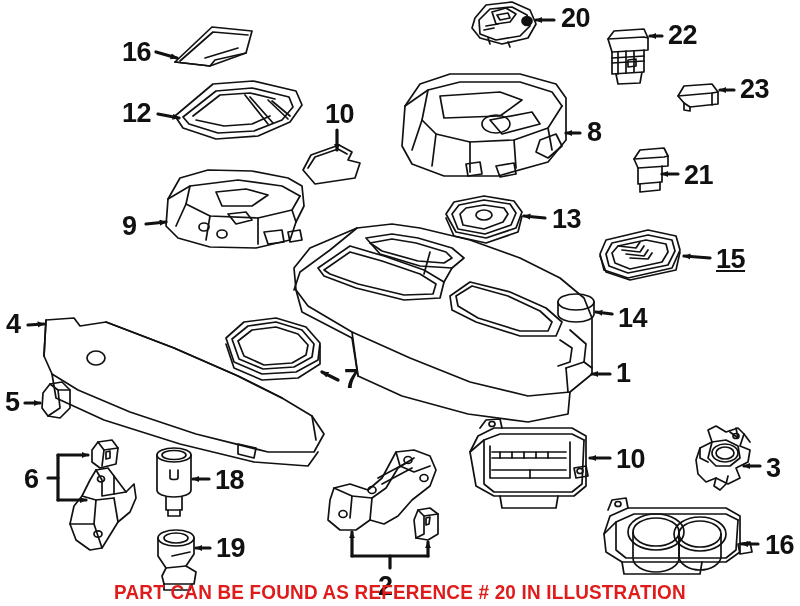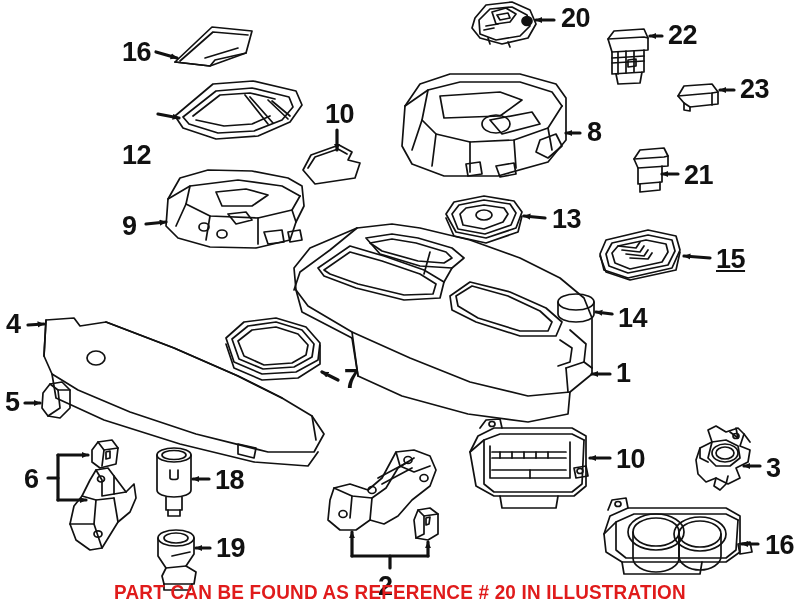--- a/index.html
+++ b/index.html
@@ -406,21 +406,21 @@
   <div class="callout" style="left:378px;top:573px;">2</div>
   <div class="callout" style="left:766px;top:455px;">3</div>
   <div class="callout" style="left:6px;top:311px;">4</div>
   <div class="callout" style="left:5px;top:389px;">5</div>
   <div class="callout" style="left:24px;top:466px;">6</div>
   <div class="callout" style="left:344px;top:366px;">7</div>
   <div class="callout" style="left:587px;top:119px;">8</div>
   <div class="callout" style="left:122px;top:213px;">9</div>
   <div class="callout" style="left:325px;top:101px;text-align:right;">10</div>
   <div class="callout" style="left:122px;top:39px;">16</div>
-  <div class="callout" style="left:122px;top:100px;margin-top:42px;">12</div>
+  <div class="callout" style="left:122px;top:100px;">12</div>
   <div class="callout" style="left:552px;top:206px;">13</div>
   <div class="callout" style="left:618px;top:305px;">14</div>
   <div class="callout" style="left:716px;top:246px;text-decoration:underline;">15</div>
   <div class="callout" style="left:765px;top:532px;">16</div>
   <div class="callout" style="left:616px;top:446px;">10</div>
   <div class="callout" style="left:215px;top:467px;">18</div>
   <div class="callout" style="left:216px;top:535px;text-align:right;">19</div>
   <div class="callout" style="left:561px;top:5px;">20</div>
   <div class="callout" style="left:684px;top:162px;">21</div>
   <div class="callout" style="left:668px;top:22px;">22</div>

